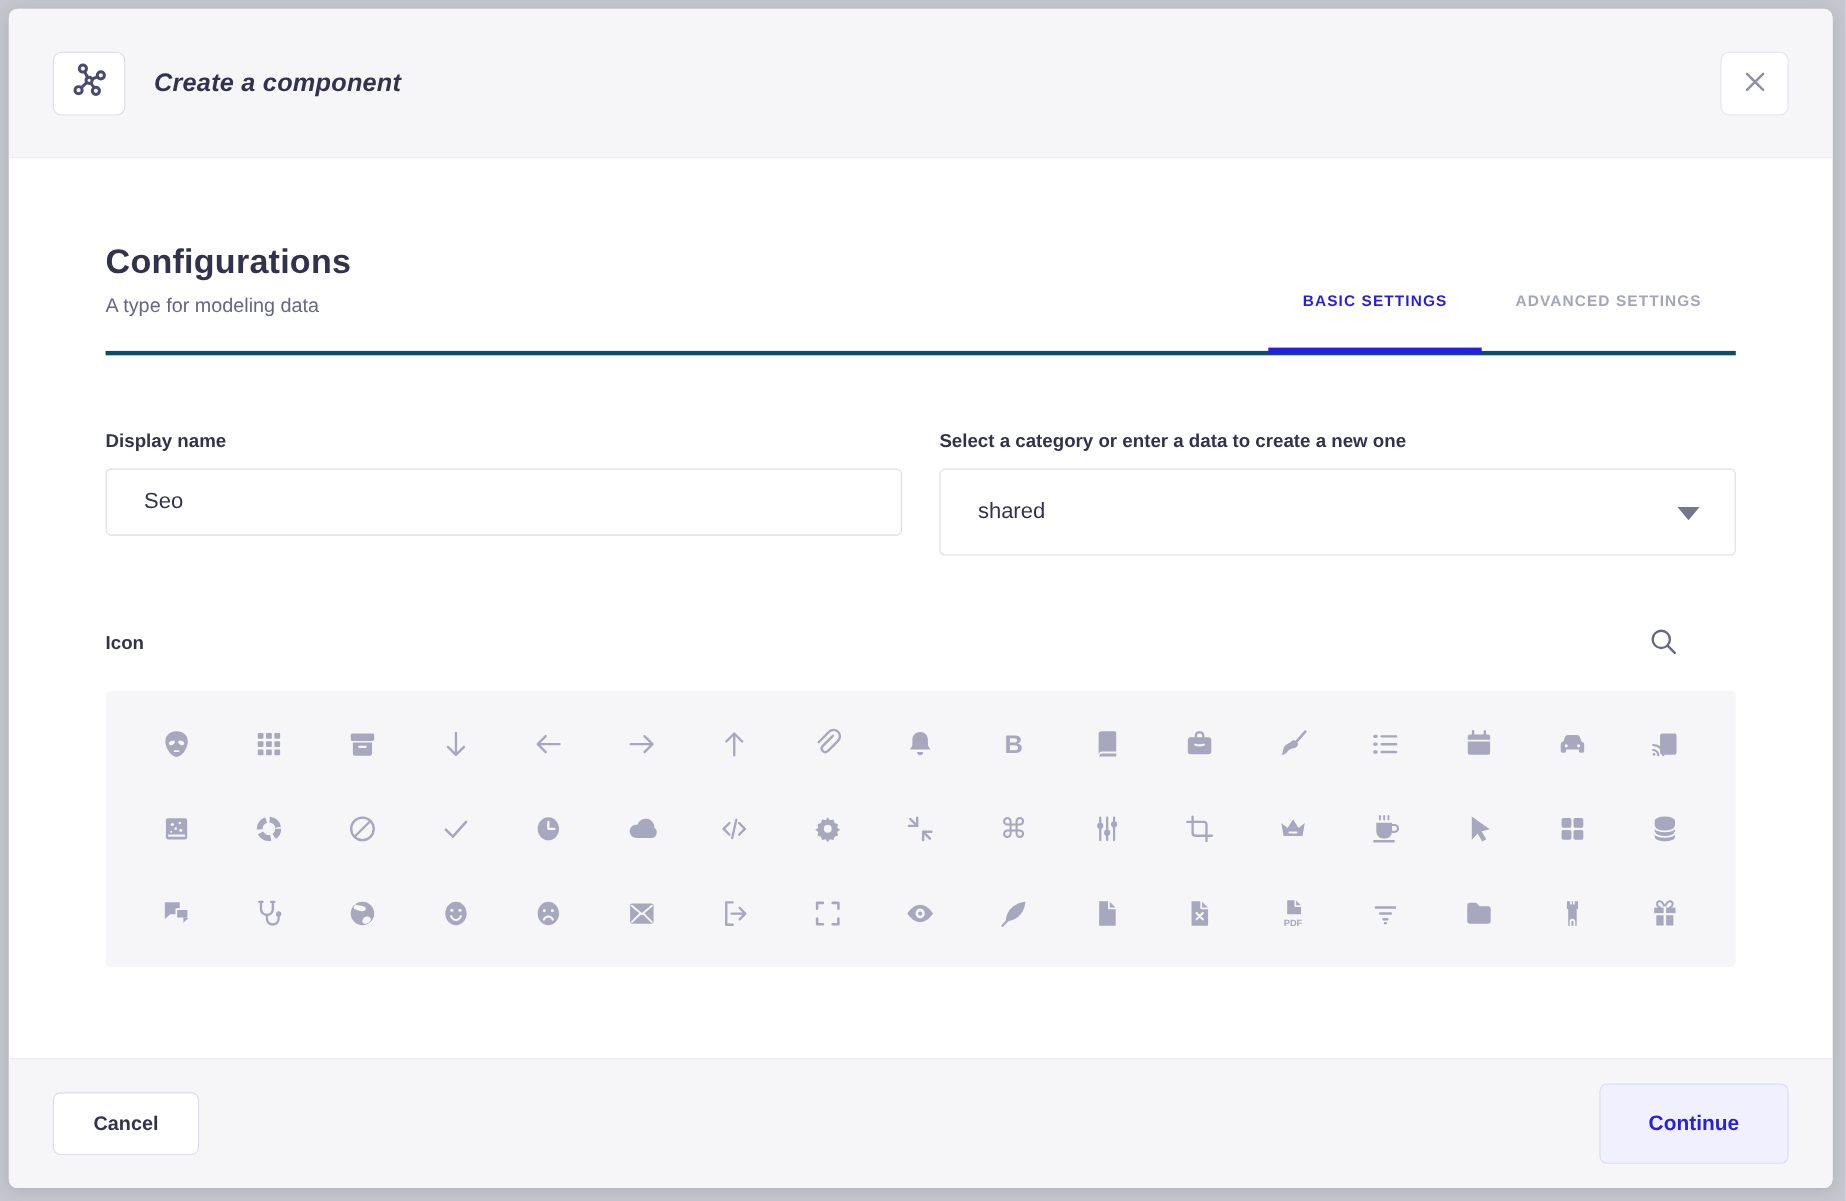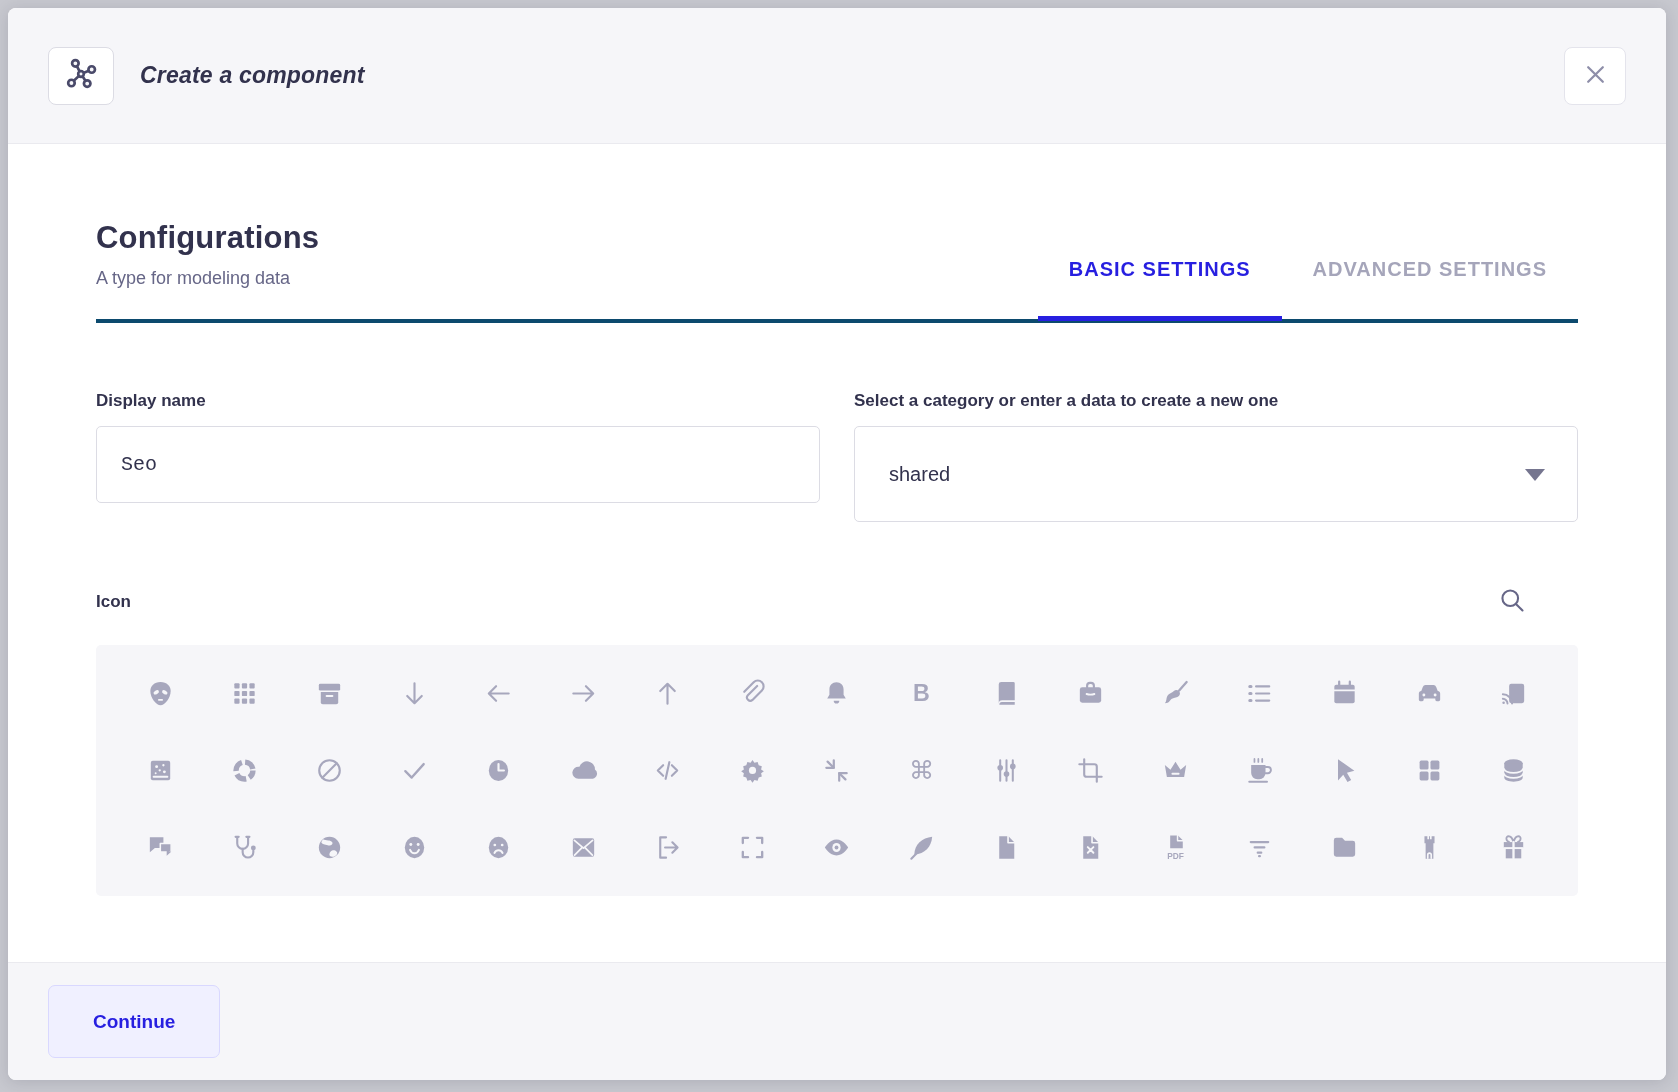--- a/index.html
+++ b/index.html
@@ -36,37 +36,37 @@
   }
   
   .modal-body{flex:1 1 auto;background:#ffffff;padding:0 88px;}
   .head-row{position:relative;margin-top:76px;border-bottom:4px solid #0c4a6e;}
   .section-title{font-size:31px;font-weight:700;color:#32324d;margin:0;letter-spacing:.2px;}
   .section-subtitle{font-size:18px;color:#666687;margin:12px 0 30px 0;}
   .tabs{position:absolute;right:0;bottom:-2px;display:flex;}
   .tab{
     position:relative;background:none;border:none;cursor:pointer;
     font-family:"Liberation Sans", sans-serif;
-    font-size:20px;font-weight:700;letter-spacing:1px;
+    font-size:14px;font-weight:700;letter-spacing:1px;
     padding:0 31px 40px 31px;color:#a5a5ba;text-align:right;
   }
   .tab.active{color:#271fe0;}
   .tab.active::after{
     content:"";position:absolute;left:0;right:0;bottom:0;height:5px;background:#271fe0;
   }
   .form-row{display:grid;grid-template-columns:1fr 1fr;column-gap:34px;margin-top:68px;}
   .field-label{display:block;font-size:17px;font-weight:700;color:#32324d;margin-bottom:15px;}
   .text-input{
-    width:100%;height:77px;box-sizing:border-box;
+    width:100%;height:61px;box-sizing:border-box;
     border:1px solid #dcdce4;border-radius:5px;background:#fff;
-    font-family:Liberation Mono, monospace;
-    font-size:20px;color:#32324d;padding:0 24px;outline:none;
+    font-family:Liberation Sans, sans-serif;
+    font-size:20px;color:#32324d;padding:0 34px;outline:none;
   }
   .select-box{
-    position:relative;height:96px;box-sizing:border-box;
+    position:relative;height:79px;box-sizing:border-box;
     border:1px solid #dcdce4;border-radius:5px;background:#fff;
     display:flex;align-items:center;padding:0 34px;cursor:pointer;
     font-size:20px;color:#32324d;
   }
   .caret{
     position:absolute;right:32px;top:50%;margin-top:-5px;
     width:0;height:0;border-left:10px solid transparent;border-right:10px solid transparent;
     border-top:12px solid #75758f;
   }
   .icon-section-head{
@@ -515,16 +515,17 @@
               <path d="M16 10.4V27.2" stroke="#f6f6f9" stroke-width="2.4"></path>
               <path d="M6.6 16.4h18.8" stroke="#f6f6f9" stroke-width="1.4"></path>
             </svg>
           </button>
         </div>
       </div>
 
   </div>
 
   <div class="modal-footer">
+    <button class="btn btn-cancel">Cancel</button>
     <button class="btn btn-continue">Continue</button>
   </div>
 
 </div>
 
 </body></html>

